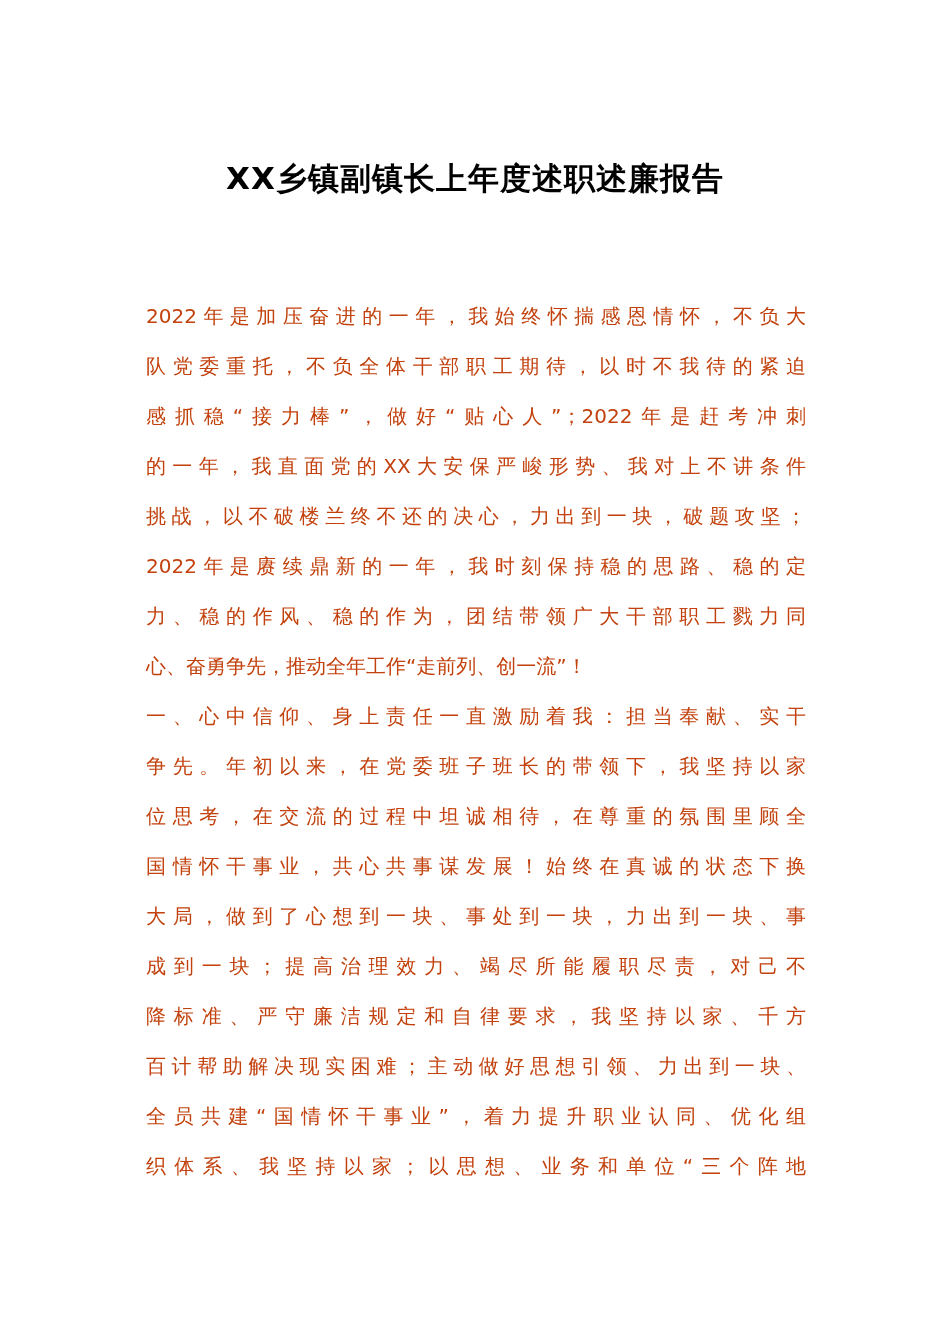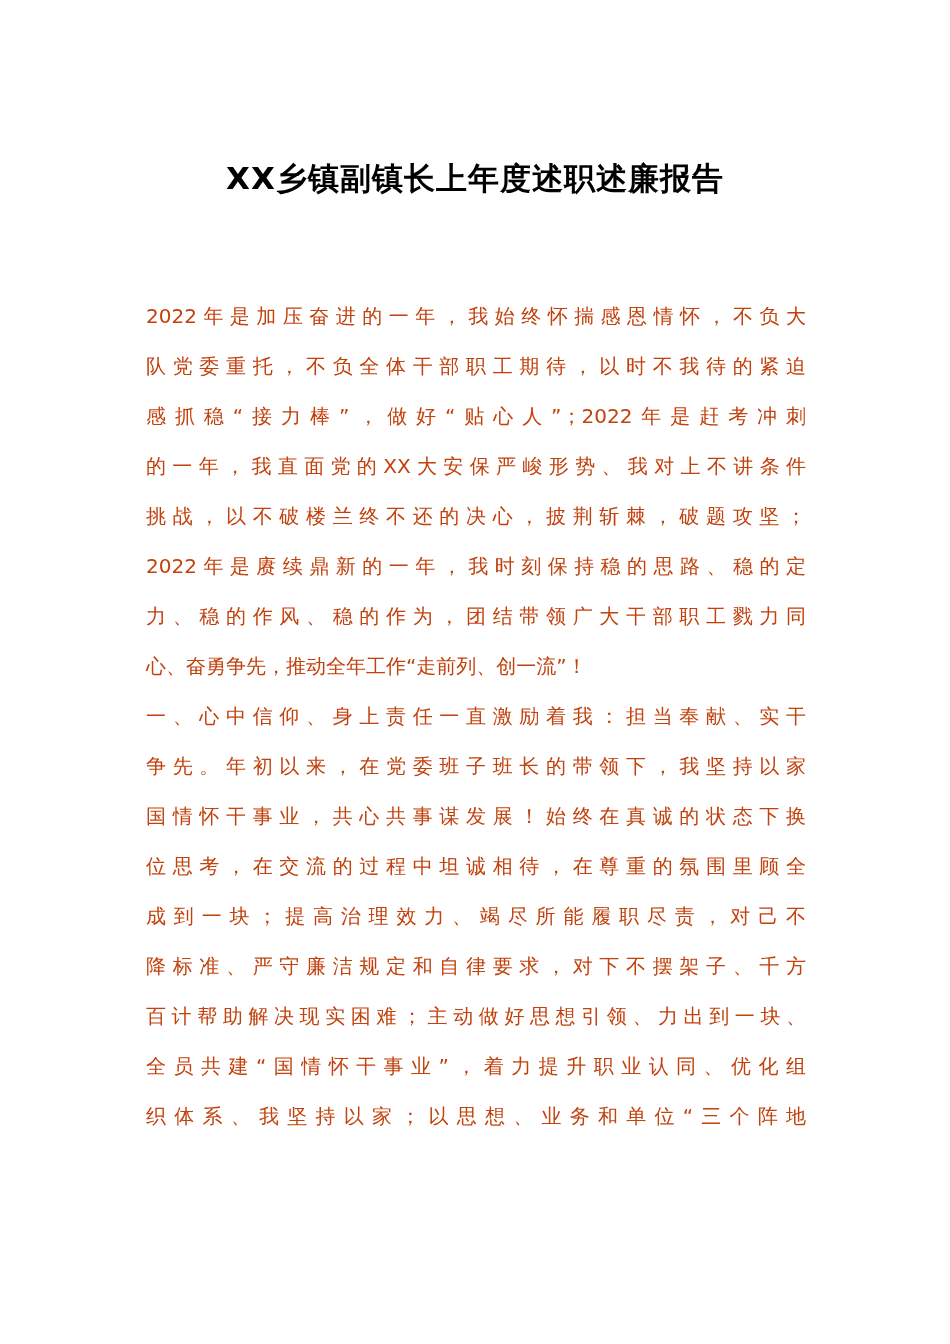--- a/index.html
+++ b/index.html
@@ -55,27 +55,28 @@
 <body>
 
 <div class="page">
   <div class="title">XX乡镇副镇长上年度述职述廉报告</div>
 
   <div class="body-text">
     <span class="line">2022年是加压奋进的一年，我始终怀揣感恩情怀，不负大</span>
     <span class="line">队党委重托，不负全体干部职工期待，以时不我待的紧迫</span>
     <span class="line">感抓稳“接力棒”，做好“贴心人”；2022年是赶考冲刺</span>
     <span class="line">的一年，我直面党的XX大安保严峻形势、我对上不讲条件</span>
-    <span class="line">挑战，以不破楼兰终不还的决心，披荆斩棘，破题攻坚；</span>
+    <span class="line">挑战，以不破楼兰终不还的决心，力出到一块，破题攻坚；</span>
     <span class="line">2022年是赓续鼎新的一年，我时刻保持稳的思路、稳的定</span>
     <span class="line">力、稳的作风、稳的作为，团结带领广大干部职工戮力同</span>
     <span class="line" style="text-align-last:left;">心、奋勇争先，推动全年工作“走前列、创一流”！</span>
     <span class="line">一、心中信仰、身上责任一直激励着我：担当奉献、实干</span>
     <span class="line">争先。年初以来，在党委班子班长的带领下，我坚持以家</span>
+    <span class="line">位思考，在交流的过程中坦诚相待，在尊重的氛围里顾全</span>
     <span class="line">国情怀干事业，共心共事谋发展！始终在真诚的状态下换</span>
-    <span class="line">位思考，在交流的过程中坦诚相待，在尊重的氛围里顾全</span>
+    <span class="line">大局，做到了心想到一块、事处到一块，力出到一块、事</span>
     <span class="line">成到一块；提高治理效力、竭尽所能履职尽责，对己不</span>
-    <span class="line">降标准、严守廉洁规定和自律要求，对下不摆架子、千方</span>
+    <span class="line">降标准、严守廉洁规定和自律要求，我坚持以家、千方</span>
     <span class="line">百计帮助解决现实困难；主动做好思想引领、力出到一块、</span>
     <span class="line">全员共建“国情怀干事业”，着力提升职业认同、优化组</span>
     <span class="line">织体系、我坚持以家；以思想、业务和单位“三个阵地</span>
   </div>
 </div>
 
 </body></html>

